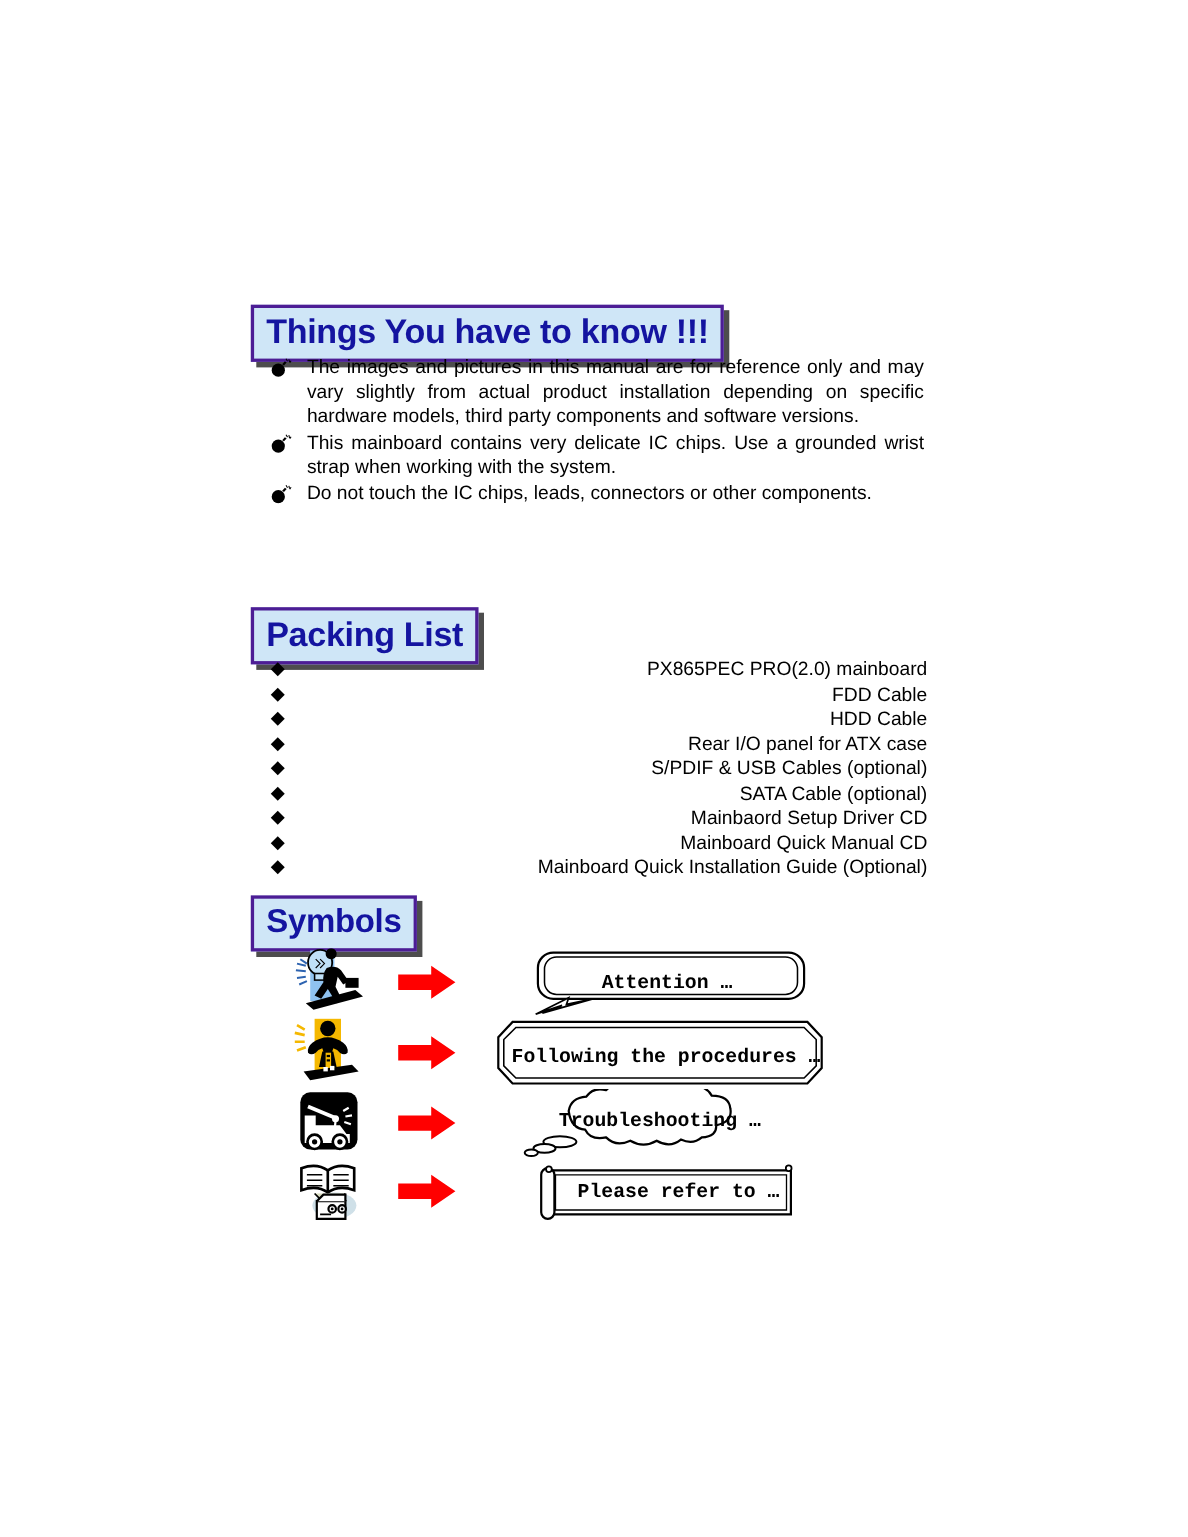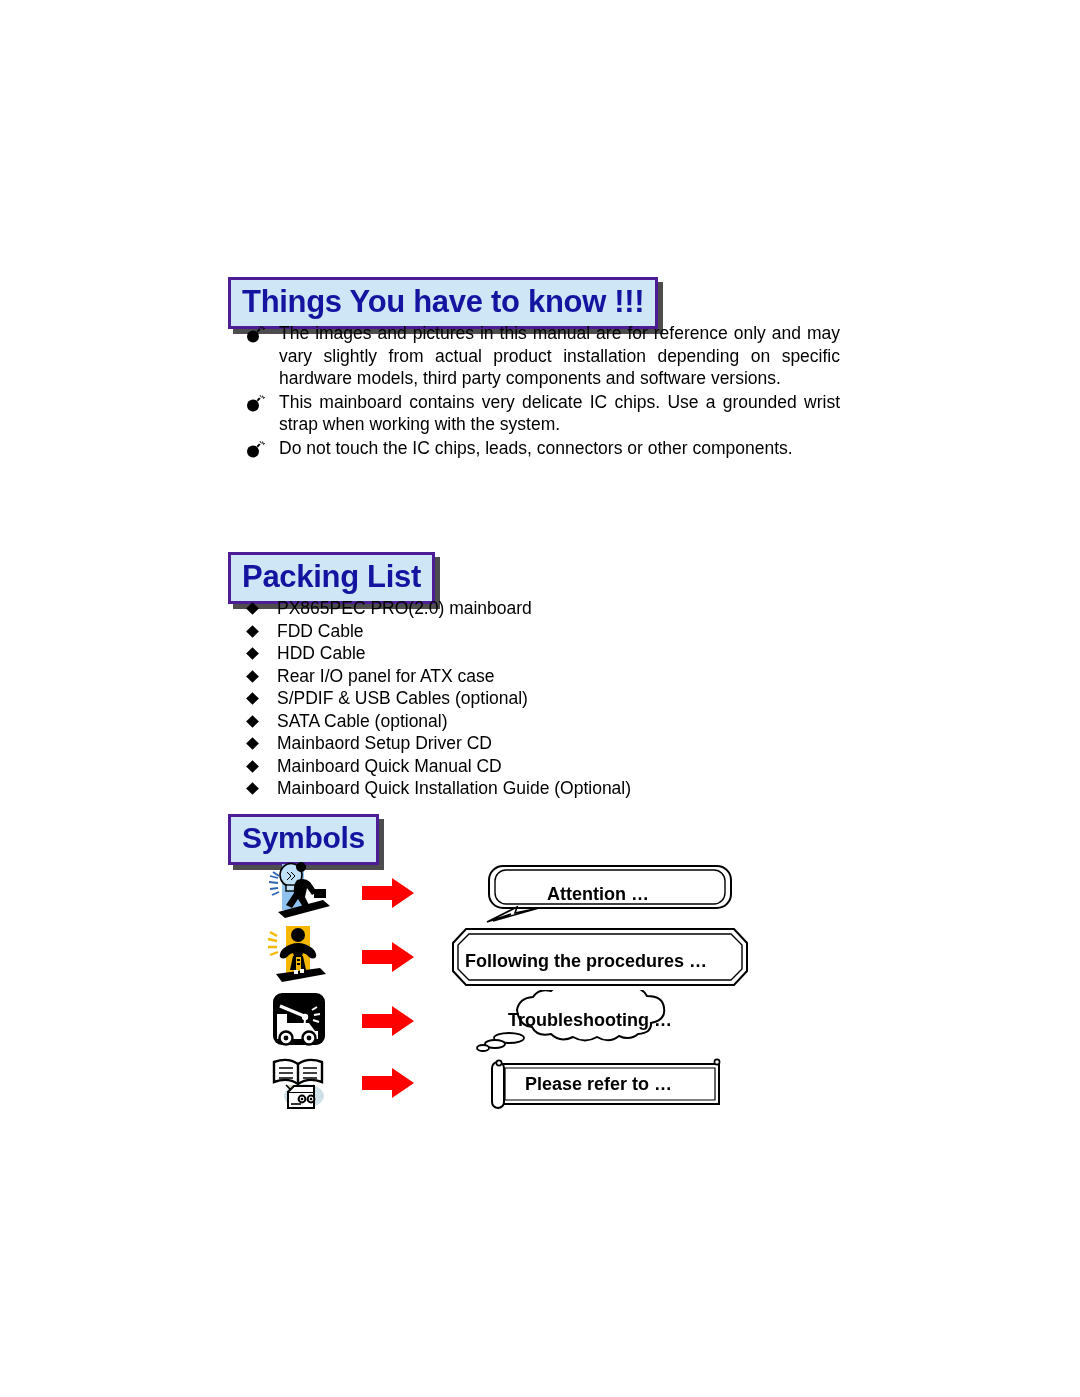--- a/index.html
+++ b/index.html
@@ -90,20 +90,21 @@
     left: 243px;
     top: 597px;
     width: 600px;
   }
   .pack-item {
     position: relative;
     padding-left: 34px;
     font-size: 17.5px;
     line-height: 22.5px;
     white-space: nowrap;
+    text-align: right;
   }
   .diamond {
     position: absolute;
     left: 5px;
     top: 7px;
     width: 9px;
     height: 9px;
     background: #000;
     transform: rotate(45deg);
   }
@@ -145,21 +146,21 @@
     position: absolute;
     top: 0px;
     height: 62px;
   }
   .callout-label {
     position: absolute;
     font-weight: bold;
     font-size: 18px;
     white-space: nowrap;
     color: #000;
-    font-family: Liberation Sans, sans-serif;
+    font-family: Liberation Mono, monospace;
   }
 
   
   #callout-0 { left: 230px; width: 250px; }
   #callout-1 { left: 195px; width: 300px; }
   #callout-2 { left: 218px; width: 270px; }
   #callout-3 { left: 232px; width: 240px; }
 
   #label-0 { left: 292px; top: 22px; }
   #label-1 { left: 210px; top: 25px; }

